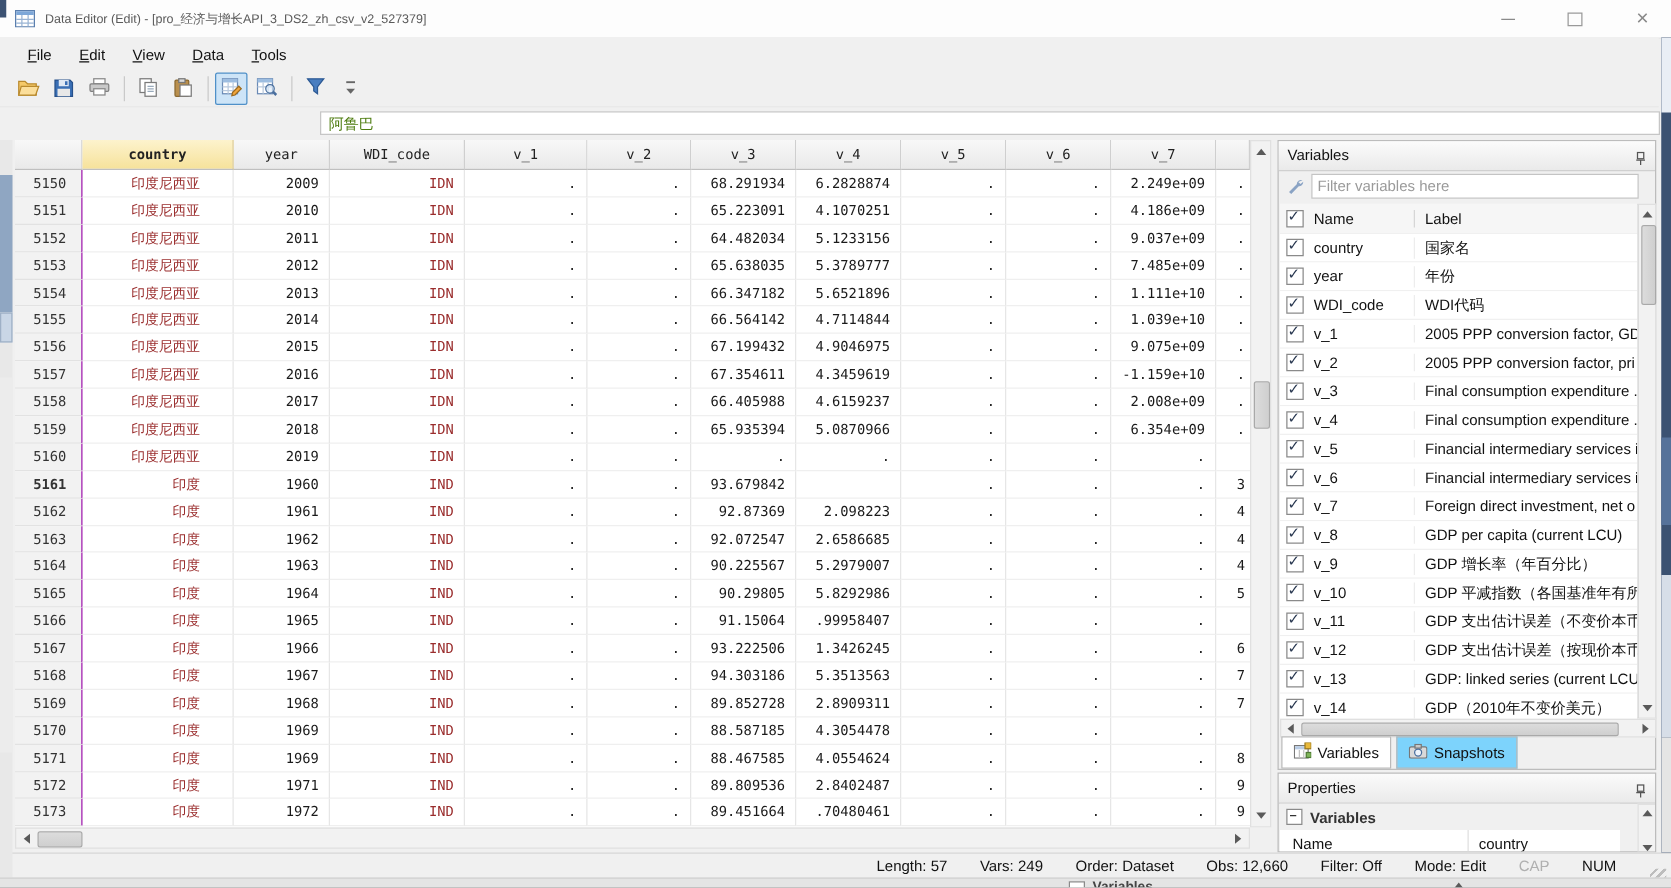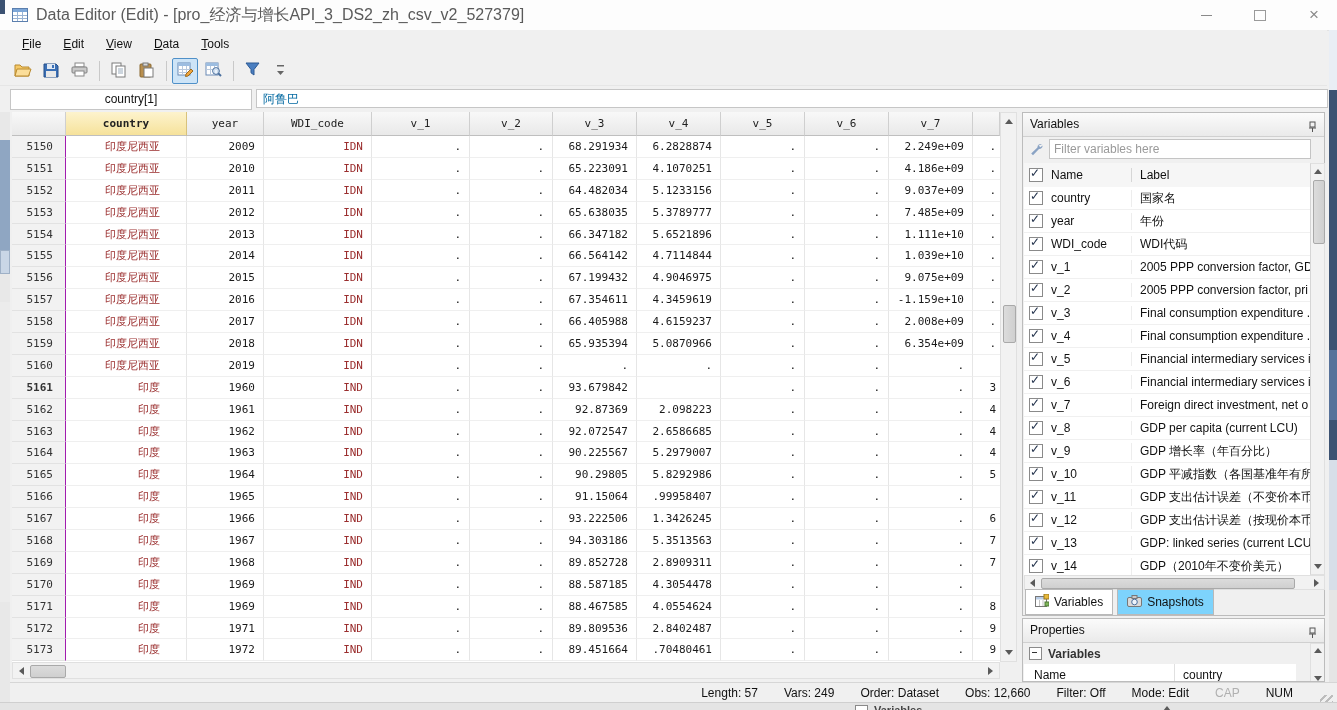--- a/index.html
+++ b/index.html
@@ -2,42 +2,42 @@
 <html><head>
 <meta charset="utf-8">
 <style>
   html,body{margin:0;padding:0;background:#888;}
   .screen{position:relative;width:1337px;height:710px;background:#f0f0f0;overflow:hidden;
           font-family:"Liberation Sans",sans-serif;font-size:12px;color:#1a1a1a;}
   .abs{position:absolute;}
   
   .titlebar{left:0;top:0;width:1337px;height:30px;background:#fdfdfd;border-bottom:1px solid #e3e3e3;
             display:flex;align-items:center;}
-  .title-text{color:#5a5a5a;font-size:16px;margin-left:8px;white-space:nowrap;}
+  .title-text{color:#5a5a5a;font-size:10px;margin-left:8px;white-space:nowrap;}
   .app-icon{margin-left:12px;display:flex;align-items:center;}
   .win-controls{position:absolute;right:10px;top:0;height:30px;display:flex;align-items:center;gap:28px;}
   .wc{width:26px;height:20px;display:flex;align-items:center;justify-content:center;color:#8a8a8a;
       font-size:15px;cursor:default;}
   .wc-min-glyph{display:block;width:11px;height:0;border-bottom:1px solid #8a8a8a;}
   .wc-max-glyph{display:block;width:10px;height:9px;border:1px solid #9a9a9a;}
   
   .menubar{left:0;top:30px;width:1327px;height:27px;background:#f0f0f0;display:flex;align-items:center;padding-left:14px;box-sizing:border-box;}
   .menu-item{padding:3px 8px;margin-right:6px;color:#111;}
   .menu-item u{text-decoration:underline;}
   
   .toolbar{left:0;top:57px;width:1327px;height:29px;background:#f0f0f0;display:flex;align-items:center;padding-left:10px;box-sizing:border-box;border-bottom:1px solid #e6e6e6;}
   .tb-btn{width:24px;height:24px;display:flex;align-items:center;justify-content:center;margin-right:2px;border:1px solid transparent;border-radius:2px;}
   .tb-btn.active{border:1px solid #4f90c8;background:#cde4f7;}
   .tb-sep{width:1px;height:20px;background:#c9c9c9;margin:0 5px;}
   
   .cellrefbar{left:0;top:86px;width:1327px;height:26px;background:#f0f0f0;}
   .ref-box{position:absolute;left:10px;top:3px;width:240px;height:19px;background:#fff;border:1px solid #c6c6c6;
            text-align:center;line-height:19px;font-size:12px;color:#111;}
   .val-box{position:absolute;left:256px;top:3px;width:1072px;height:19px;background:#fff;border:1px solid #c6c6c6;
-           padding-left:6px;line-height:19px;font-size:12px;color:#0369a1;box-sizing:border-box;}
+           padding-left:6px;line-height:19px;font-size:12px;color:#4d7c0f;box-sizing:border-box;}
   
   .grid{left:12px;top:112px;width:988px;height:550px;background:#fff;font-family:"DejaVu Sans Mono",monospace;font-size:11px;}
   .grid-header{display:flex;height:24px;}
   .gh-cell{box-sizing:border-box;height:24px;line-height:23px;text-align:center;color:#222;
            background:linear-gradient(#f8f8f8,#e9e9e9);border-right:1px solid #cfcfcf;border-bottom:1px solid #bfbfbf;overflow:hidden;}
   .gh-cell.selected{background:linear-gradient(#fdf3cd,#f6e29b);border-right:1px solid #d8c27c;font-weight:bold;}
   .grid-body{height:526px;overflow:hidden;}
   .g-row{display:flex;height:21.9px;}
   .g-cell{box-sizing:border-box;height:21.9px;line-height:21px;white-space:nowrap;overflow:hidden;
           border-right:1px solid #e6e6e6;border-bottom:1px solid #efefef;color:#1a1a1a;}
@@ -204,21 +204,20 @@
       </span>
       <span class="tb-btn">
         <span><svg width="9" height="14">
             <rect x="1" y="2" width="7" height="1.5" fill="#666"></rect>
             <path d="M1 8 l3.5 4 L8 8 Z" fill="#666"></path>
           </svg></span>
       </span>
     </div>
 
   <div class="abs cellrefbar">
-    <div class="ref-box">country[1]</div>
     <div class="val-box">阿鲁巴</div>
   </div>
 
   <div class="abs grid">
     <div class="grid-header">
         <div class="gh-cell" style="width: 54px;"></div>
         <div class="gh-cell selected" style="width: 121px;">country</div>
         <div class="gh-cell" style="width: 77px;">year</div>
         <div class="gh-cell" style="width: 108px;">WDI_code</div>
         <div class="gh-cell" style="width: 98px;">v_1</div>

